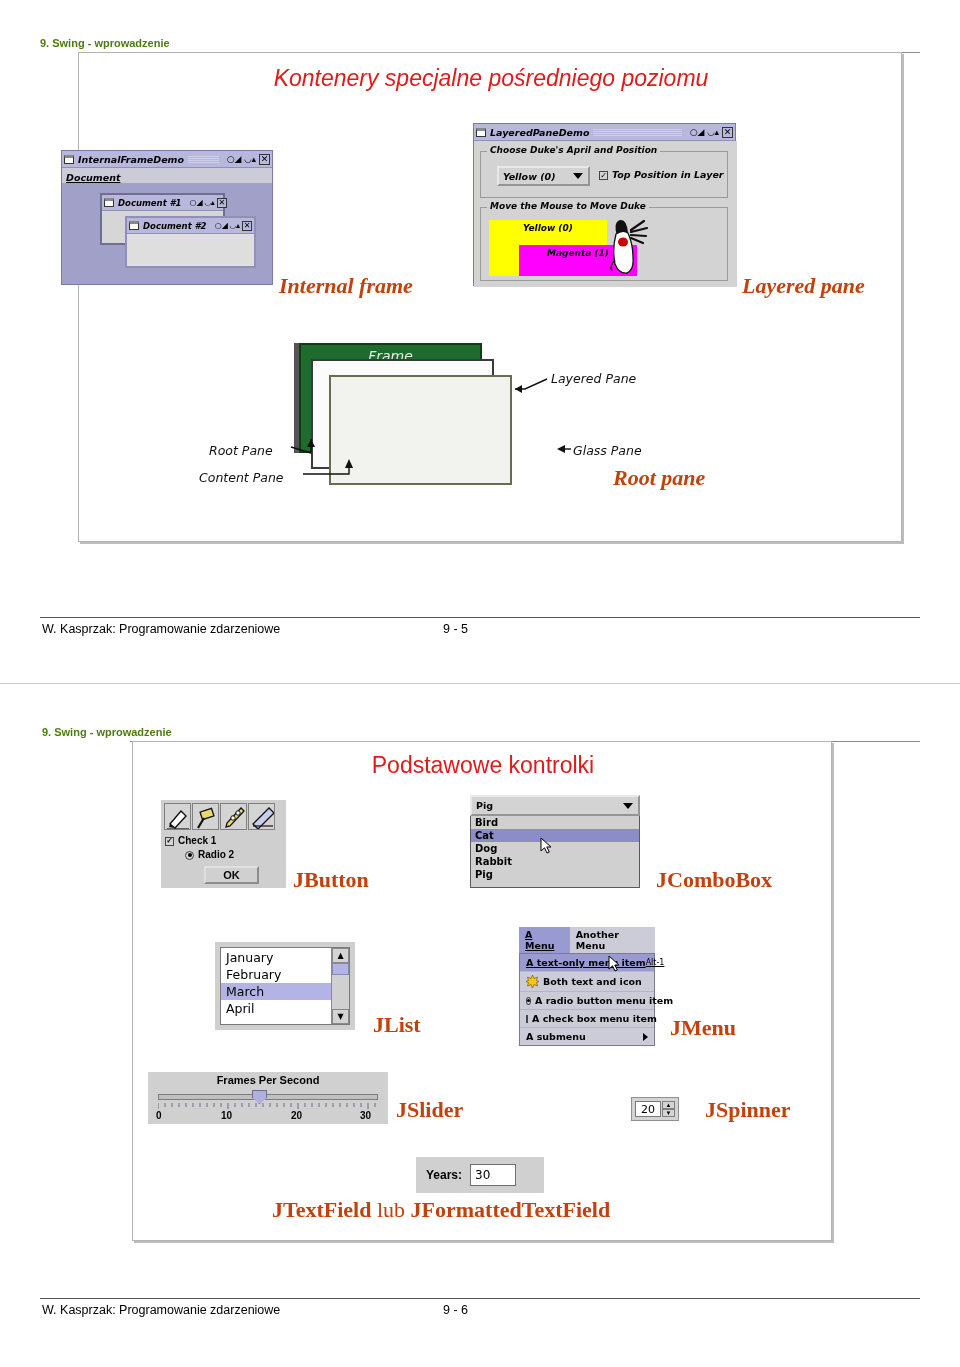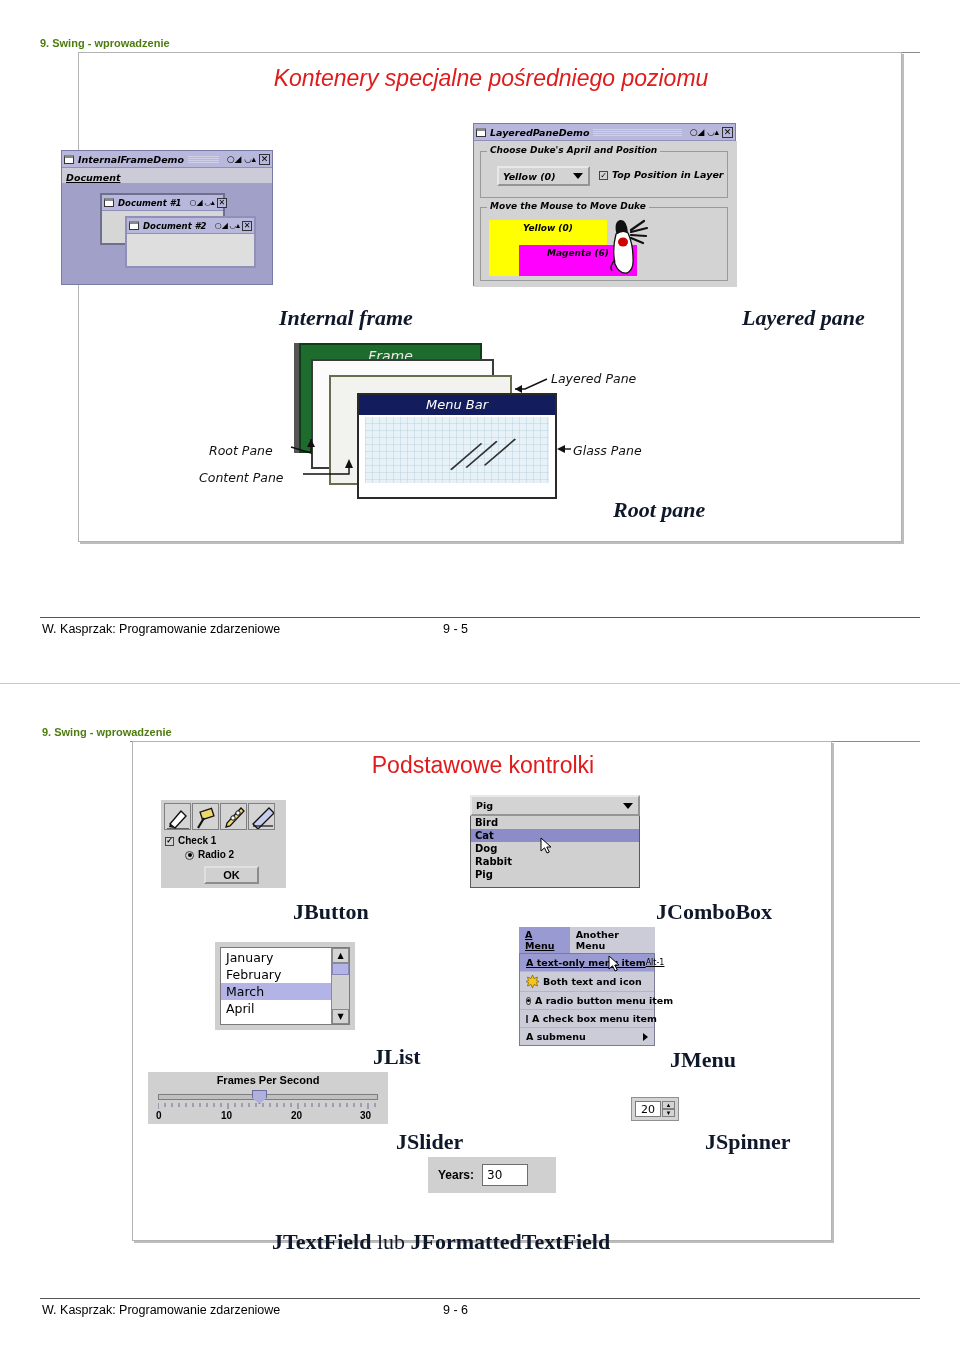--- a/index.html
+++ b/index.html
@@ -41,22 +41,21 @@
     font-size:23px;
     font-weight:400;
     white-space:nowrap;
   }
   .caption {
     position:absolute;
     font-family:"Liberation Serif", serif;
     font-weight:bold;
     font-size:22px;
     white-space:nowrap;
-    color:#0f172a;
-    margin-top:32px;
+    color:#c2410c;
   }
   .caption .reg { font-weight:normal; }
 
   
   .foot-rule { position:absolute; border-top:1px solid #555; }
   .foot-txt { position:absolute; font-size:12.5px; white-space:nowrap; }
 
   
   .sw { position:absolute; font-family:"DejaVu Sans", sans-serif; }
   .metal-frame {
@@ -189,21 +188,20 @@
   .spin-btns { display:flex; flex-direction:column; margin-left:1px; }
   .spin-b {
     width:13px;height:9px;border:1px solid #808080;background:#d4d4d4;
     display:flex;align-items:center;justify-content:center;
   }
 
   .tf-panel {
     position:absolute; background:#d0d0d0;
     display:flex; align-items:center; gap:8px;
     padding:6px 10px;
-    margin-left:12px;
   }
   .tf-lbl { font-size:12px; font-weight:bold; }
   .tf-in {
     background:#fff; border:1px solid #6e6e6e; width:46px; height:22px;
     font-size:12px; display:flex; align-items:center; padding-left:4px;
     font-family:"DejaVu Sans", sans-serif;
   }
 
   
   .rp { position:absolute; }
@@ -302,21 +300,21 @@
 
         <div class="grp" style="left:6px; top:66px; width:248px; height:74px; background:#d3d3d3;">
           <span class="grp-lbl">Move the Mouse to Move Duke</span>
 
           <div style="position:absolute;left:8px;top:12px;width:118px;height:56px;background:#ffff00;
                       font-size:9px;font-weight:bold;text-align:center;padding-top:3px;">
             <span>Yellow (0)</span>
           </div>
           <div style="position:absolute;left:38px;top:37px;width:118px;height:31px;background:#ff00ff;
                       font-size:9px;font-weight:bold;text-align:center;padding-top:3px;">
-            <span>Magenta (6)</span>
+            <span>Magenta (1)</span>
           </div>
 
           <svg class="sw" style="left:122px;top:8px;" width="46" height="62" viewBox="0 0 46 62">
             <path d="M14 20 Q10 6 17 4 Q24 3 25 17 Z" fill="#111"></path>
             <path d="M13 18 Q9 33 12 48 Q16 58 24 57 Q31 54 30 42 Q30 28 25 17 Q20 13 13 18 Z" fill="#ffffff" stroke="#111" stroke-width="1.3"></path>
             <ellipse cx="20" cy="26" rx="5" ry="4.6" fill="#cf0000"></ellipse>
             <path d="M28 14 L41 5 M28 16 L44 12 M28 19 L43 20 M28 22 L40 27" stroke="#111" stroke-width="2.2" fill="none" stroke-linecap="round"></path>
             <path d="M12 44 Q6 50 9 55" stroke="#111" stroke-width="1.4" fill="none"></path>
           </svg>
         </div>
@@ -332,33 +330,20 @@
         <div style="color:#eaeaea;font-size:14px;font-family:'DejaVu Sans',sans-serif;
                     text-align:center;padding-top:3px;">Frame</div>
       </div>
 
       <div style="position:absolute;left:112px;top:28px;width:183px;height:110px;
                   background:#fbfbfb;border:2px solid #3a3a3a;"></div>
 
       <div style="position:absolute;left:130px;top:44px;width:183px;height:110px;
                   background:#f2f2ee;border:2px solid #6b6b4e;"></div>
 
-      <div style="position:absolute;left:158px;top:62px;width:200px;height:106px;
-                  background:#ffffff;border:2px solid #2a2a2a;">
-        <div style="background:#131c5c;color:#fff;font-size:13px;text-align:center;
-                    font-family:'DejaVu Sans',sans-serif;height:20px;line-height:20px;">Menu Bar</div>
-        <div style="position:absolute;left:6px;top:22px;right:6px;bottom:14px;background:#e6f2f7;
-                    background-image:linear-gradient(0deg,rgba(150,180,200,.25) 1px,transparent 1px),
-                                     linear-gradient(90deg,rgba(150,180,200,.25) 1px,transparent 1px);
-                    background-size:7px 7px;">
-          <svg width="100%" height="100%" viewBox="0 0 120 60" preserveAspectRatio="none">
-            <path d="M56 48 L76 24 M66 46 L86 22 M78 44 L98 20" stroke="#333" stroke-width="1.3" fill="none"></path>
-          </svg>
-        </div>
-      </div>
 
       <div class="rp-lbl" style="left:352px; top:40px;">Layered Pane</div>
       <div class="rp-lbl" style="left:374px; top:112px;">Glass Pane</div>
       <div class="rp-lbl" style="left:10px; top:112px;">Root Pane</div>
       <div class="rp-lbl" style="left:0px; top:139px;">Content Pane</div>
 
       <svg style="position:absolute;left:0;top:0;" width="560" height="170">
         <path d="M348 48 L326 58 L316 58" stroke="#111" stroke-width="1.4" fill="none"></path>
         <polygon points="316,58 323,54 323,62" fill="#111"></polygon>
         <path d="M372 118 L362 118" stroke="#111" stroke-width="1.4" fill="none"></path>

